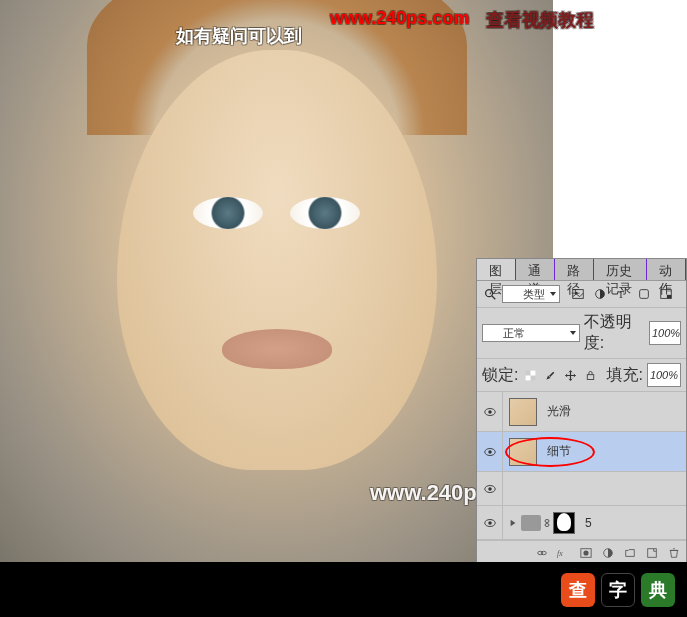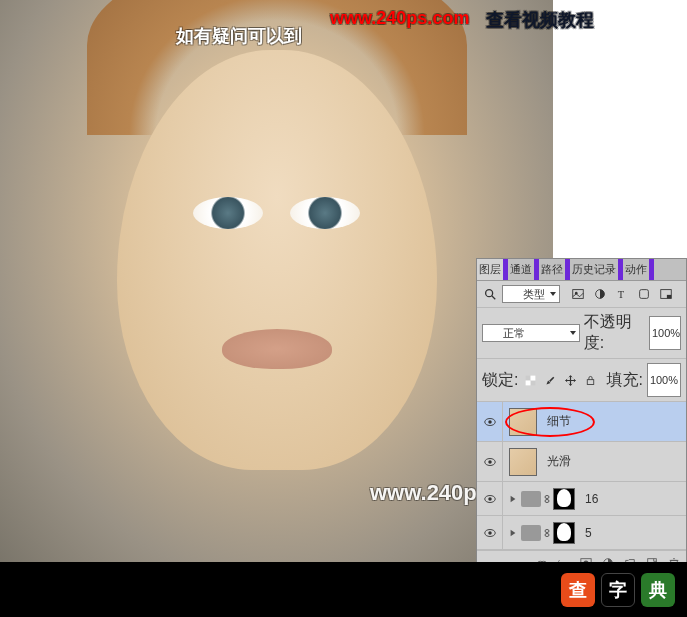--- a/index.html
+++ b/index.html
@@ -63,21 +63,21 @@
       position: absolute;
       font-weight: bold;
       text-shadow:
         -1px -1px 0 rgba(0,0,0,0.3),
         1px -1px 0 rgba(0,0,0,0.3),
         -1px 1px 0 rgba(0,0,0,0.3),
         1px 1px 0 rgba(0,0,0,0.3);
     }
     .ot1 { top: 24px; left: 176px; color: #ffffff; font-size: 18px; }
     .ot2 { top: 8px; left: 330px; color: #ff0000; font-size: 18px; }
-    .ot3 { top: 8px; left: 486px; color: #0f172a; font-size: 18px; }
+    .ot3 { top: 8px; left: 486px; color: #7f1d1d; font-size: 18px; }
     .watermark-mid {
       top: 480px;
       left: 370px;
       color: #fff;
       font-size: 22px;
       font-family: Arial, sans-serif;
       opacity: 0.9;
     }
     
     .panel {
@@ -90,25 +90,25 @@
       font-size: 11px;
       color: #333;
     }
     .panel-tabs {
       display: flex;
       background: #c0c0c0;
       border-bottom: 1px solid #999;
       height: 22px;
     }
     .panel-tab {
-      padding: 3px 2px;
-      border-right: 5px solid #6d28d9;
+      padding: 3px 12px;
+      border-right: 1px solid #6d28d9;
       background: #c0c0c0;
       cursor: pointer;
-      font-size: 11px;
+      font-size: 13px;
     }
     .panel-tab.active { background: #d4d4d4; }
     .panel-row1, .panel-row2, .panel-row3 {
       display: flex;
       align-items: center;
       padding: 4px 5px;
       gap: 4px;
       border-bottom: 1px solid #bbb;
     }
     .dropdown {
@@ -136,25 +136,26 @@
       display: inline-flex;
       align-items: center;
       justify-content: center;
     }
     .icon-row { display: flex; gap: 6px; margin-left: 6px; }
     .label-tiny { font-size: 16px; }
     .value-box {
       background: #fff;
       border: 1px solid #888;
       padding: 2px 2px;
-      height: 34px;
+      height: 24px;
       display: inline-flex;
       align-items: center;
       font-size: 11px;
       min-width: 32px;
+      font-style: italic;
     }
     
     .layers-list {
       background: #d4d4d4;
     }
     .layer-row {
       display: flex;
       align-items: center;
       border-bottom: 1px solid #bbb;
       height: 40px;
@@ -395,48 +396,57 @@
           <path d="M6 7 L6 5 A2 2 0 0 1 10 5 L10 7" fill="none" stroke="#333"></path>
         </svg>
       </span>
     <span style="flex:1"></span>
     <span class="label-tiny">填充:</span>
     <div class="value-box">100%</div>
   </div>
 
   <div class="layers-list">
 
+    <div class="layer-row">
+      <div class="eye-col">
+        <svg class="eye-icon" viewBox="0 0 16 16">
+            <ellipse cx="8" cy="8" rx="6" ry="4" fill="none" stroke="#333"></ellipse>
+            <circle cx="8" cy="8" r="2" fill="#333"></circle>
+          </svg>
+      </div>
+      <div class="layer-content">
+        <div class="thumb-col">
+          <div class="thumb"></div>
+        </div>
+        <span class="layer-name">光滑</span>
+      </div>
+    </div>
+
     <div class="layer-row selected">
       <div class="eye-col">
         <svg class="eye-icon" viewBox="0 0 16 16">
             <ellipse cx="8" cy="8" rx="6" ry="4" fill="none" stroke="#333"></ellipse>
             <circle cx="8" cy="8" r="2" fill="#333"></circle>
           </svg>
       </div>
       <div class="layer-content">
         <div class="thumb-col">
           <div class="thumb"></div>
         </div>
         <span class="layer-name">细节</span>
         <div class="red-circle" style="left:2px; top:5px;"></div>
       </div>
     </div>
 
-    <div class="layer-row">
+    <div class="layer-row group">
       <div class="eye-col">
         <svg class="eye-icon" viewBox="0 0 16 16">
             <ellipse cx="8" cy="8" rx="6" ry="4" fill="none" stroke="#333"></ellipse>
             <circle cx="8" cy="8" r="2" fill="#333"></circle>
           </svg>
-      </div>
-      <div class="layer-content">
-        <div class="thumb-col">
-          <div class="thumb"></div>
-        </div>
-        <span class="layer-name">光滑</span>
       </div>
     </div>
 
     <div class="layer-row group">
       <div class="eye-col">
         <svg class="eye-icon" viewBox="0 0 16 16">
             <ellipse cx="8" cy="8" rx="6" ry="4" fill="none" stroke="#333"></ellipse>
             <circle cx="8" cy="8" r="2" fill="#333"></circle>
           </svg>
       </div>
@@ -445,43 +455,20 @@
           <svg viewBox="0 0 10 10" width="8" height="8">
               <path d="M2 1 L8 5 L2 9 Z" fill="#555"></path>
             </svg>
         </span>
         <div class="group-folder"></div>
         <svg class="chain-icon" viewBox="0 0 10 10">
             <ellipse cx="5" cy="3" rx="2" ry="1.5" fill="none" stroke="#555"></ellipse>
             <ellipse cx="5" cy="7" rx="2" ry="1.5" fill="none" stroke="#555"></ellipse>
           </svg>
         <div class="thumb mask" style="width:22px;height:22px"></div>
-        <span class="layer-name">16</span>
-      </div>
-    </div>
-
-    <div class="layer-row group">
-      <div class="eye-col">
-        <svg class="eye-icon" viewBox="0 0 16 16">
-            <ellipse cx="8" cy="8" rx="6" ry="4" fill="none" stroke="#333"></ellipse>
-            <circle cx="8" cy="8" r="2" fill="#333"></circle>
-          </svg>
-      </div>
-      <div class="layer-content">
-        <span class="group-arrow">
-          <svg viewBox="0 0 10 10" width="8" height="8">
-              <path d="M2 1 L8 5 L2 9 Z" fill="#555"></path>
-            </svg>
-        </span>
-        <div class="group-folder"></div>
-        <svg class="chain-icon" viewBox="0 0 10 10">
-            <ellipse cx="5" cy="3" rx="2" ry="1.5" fill="none" stroke="#555"></ellipse>
-            <ellipse cx="5" cy="7" rx="2" ry="1.5" fill="none" stroke="#555"></ellipse>
-          </svg>
-        <div class="thumb mask" style="width:22px;height:22px"></div>
         <span class="layer-name">5</span>
       </div>
     </div>
 
   </div>
 
   <div class="panel-footer">
     <span class="footer-icon">
         <svg viewBox="0 0 14 14" width="12" height="12">
           <ellipse cx="5" cy="7" rx="3" ry="2" fill="none" stroke="#555"></ellipse>

